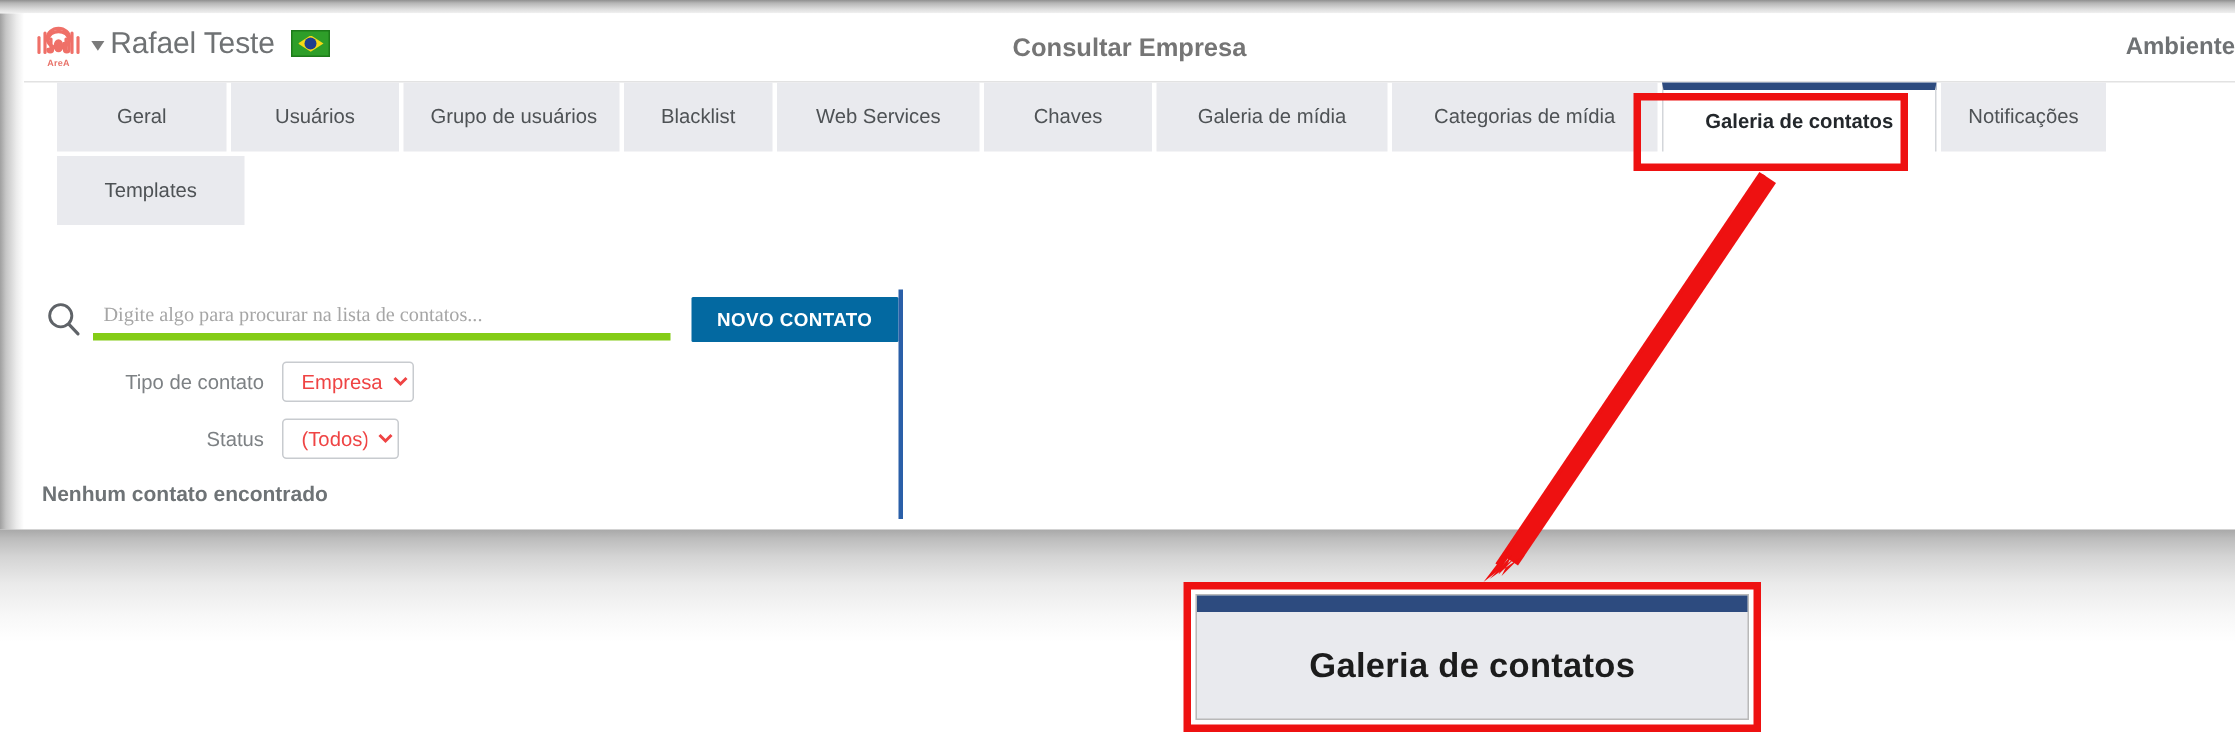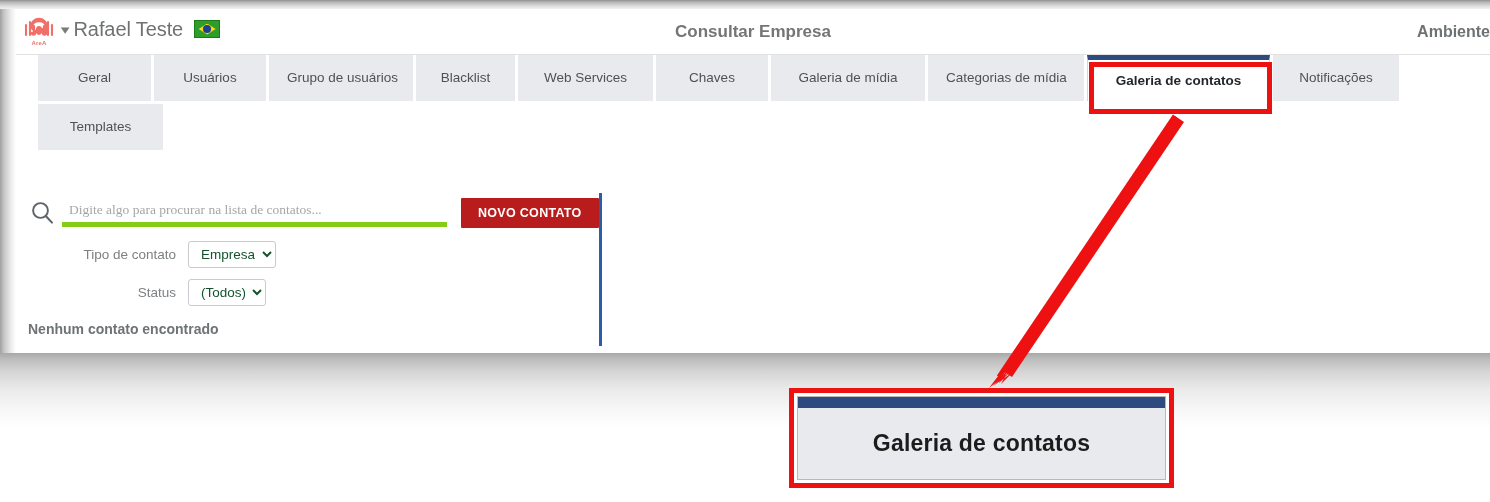--- a/index.html
+++ b/index.html
@@ -221,21 +221,21 @@
   }
   .search-input::placeholder {
     color: #a6a6a6;
     font-size: 13.5px;
   }
   .btn-primary {
     margin-left: 14px;
     height: 30px;
     line-height: 30px;
     padding: 0 17px;
-    background: #b91c1c;
+    background: #0369a1;
     color: #ffffff;
     font-size: 12.5px;
     font-weight: bold;
     letter-spacing: 0.3px;
     border: none;
     border-radius: 1px;
     cursor: pointer;
     font-family: "Liberation Sans", sans-serif;
     white-space: nowrap;
   }
@@ -255,21 +255,21 @@
     color: #7d8184;
     box-sizing: border-box;
     white-space: nowrap;
   }
   select.filter-select {
     height: 27px;
     border: 1px solid #c8cbcf;
     border-radius: 3px;
     background: #ffffff;
     font-size: 13.5px;
-    color: #14532d;
+    color: #ef4444;
     font-family: "Liberation Sans", sans-serif;
     padding: 0 4px 0 8px;
     box-sizing: border-box;
     outline: none;
   }
   .empty-msg {
     position: absolute;
     left: 12px;
     top: 137px;
     font-size: 14px;
@@ -416,23 +416,23 @@
     </div>
 
     <div class="tabs">
       <div class="tab" style="width:113px">Geral</div>
       <div class="tab" style="width:112px">Usuários</div>
       <div class="tab" style="width:144px">Grupo de usuários</div>
       <div class="tab" style="width:99px">Blacklist</div>
       <div class="tab" style="width:135px">Web Services</div>
       <div class="tab" style="width:112px">Chaves</div>
       <div class="tab" style="width:154px">Galeria de mídia</div>
-      <div class="tab" style="width:156px">Categorias de mídia</div>
+      <div class="tab" style="width:177px">Categorias de mídia</div>
       <div class="tab active" style="width:183px">Galeria de contatos</div>
-      <div class="tab" style="width:126px">Notificações</div>
+      <div class="tab" style="width:110px">Notificações</div>
       <div class="tab" style="width:125px">Templates</div>
     </div>
 
     <div class="panel">
 
       <div class="search-row">
         <span class="search-icon">
           <svg width="28" height="28" viewBox="0 0 28 28" xmlns="http://www.w3.org/2000/svg" aria-hidden="true">
             <circle cx="12.5" cy="11.5" r="7.4" fill="none" stroke="#5f6368" stroke-width="1.9"></circle>
             <line x1="18" y1="17.3" x2="24" y2="23.6" stroke="#5f6368" stroke-width="2.1" stroke-linecap="round"></line>

